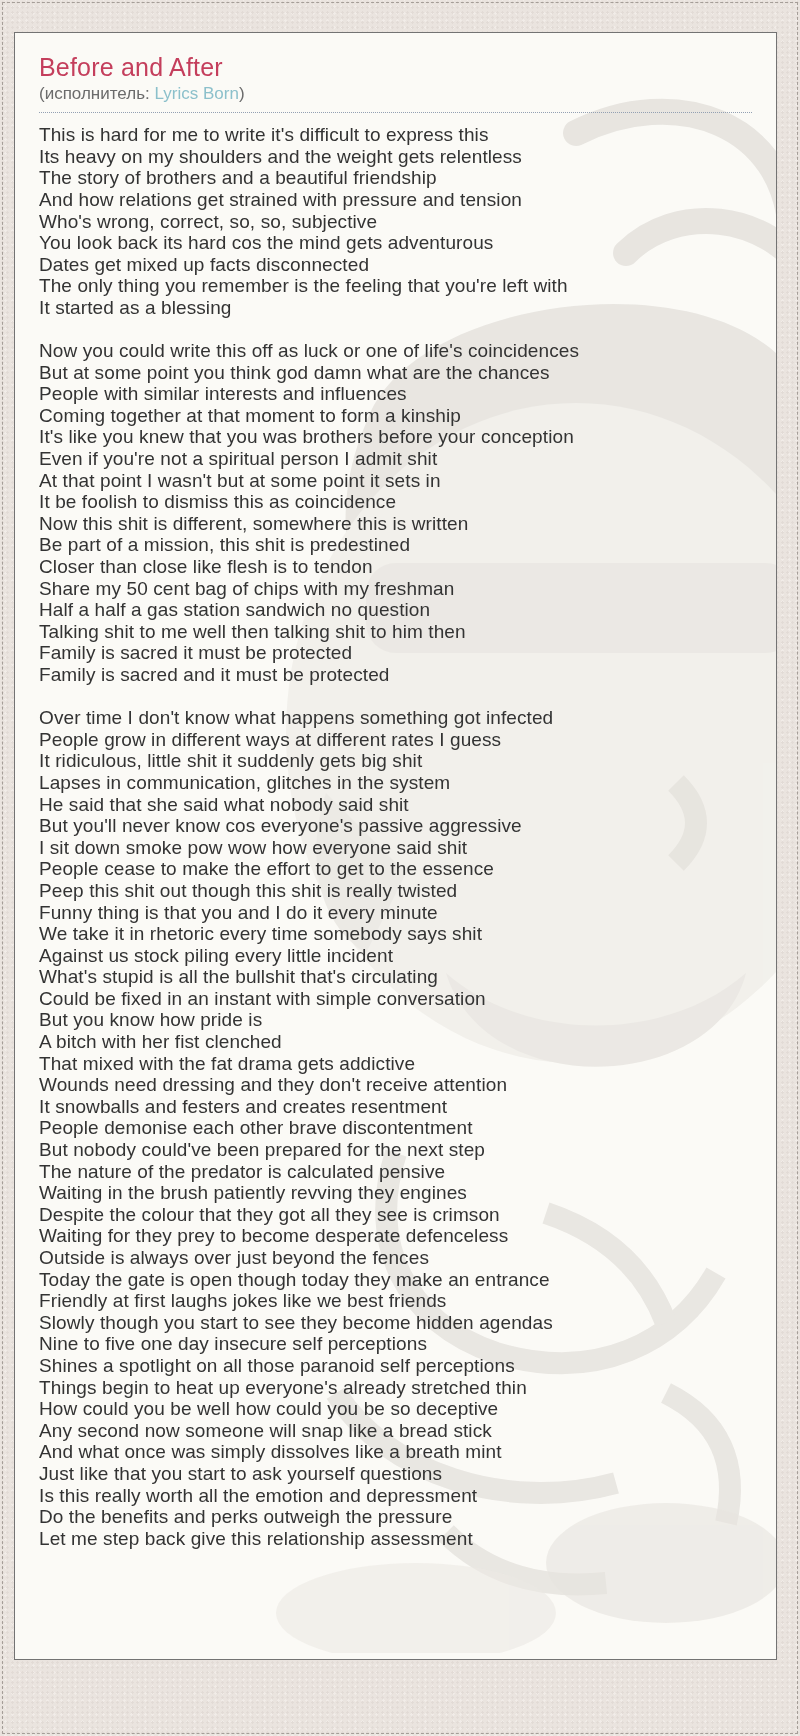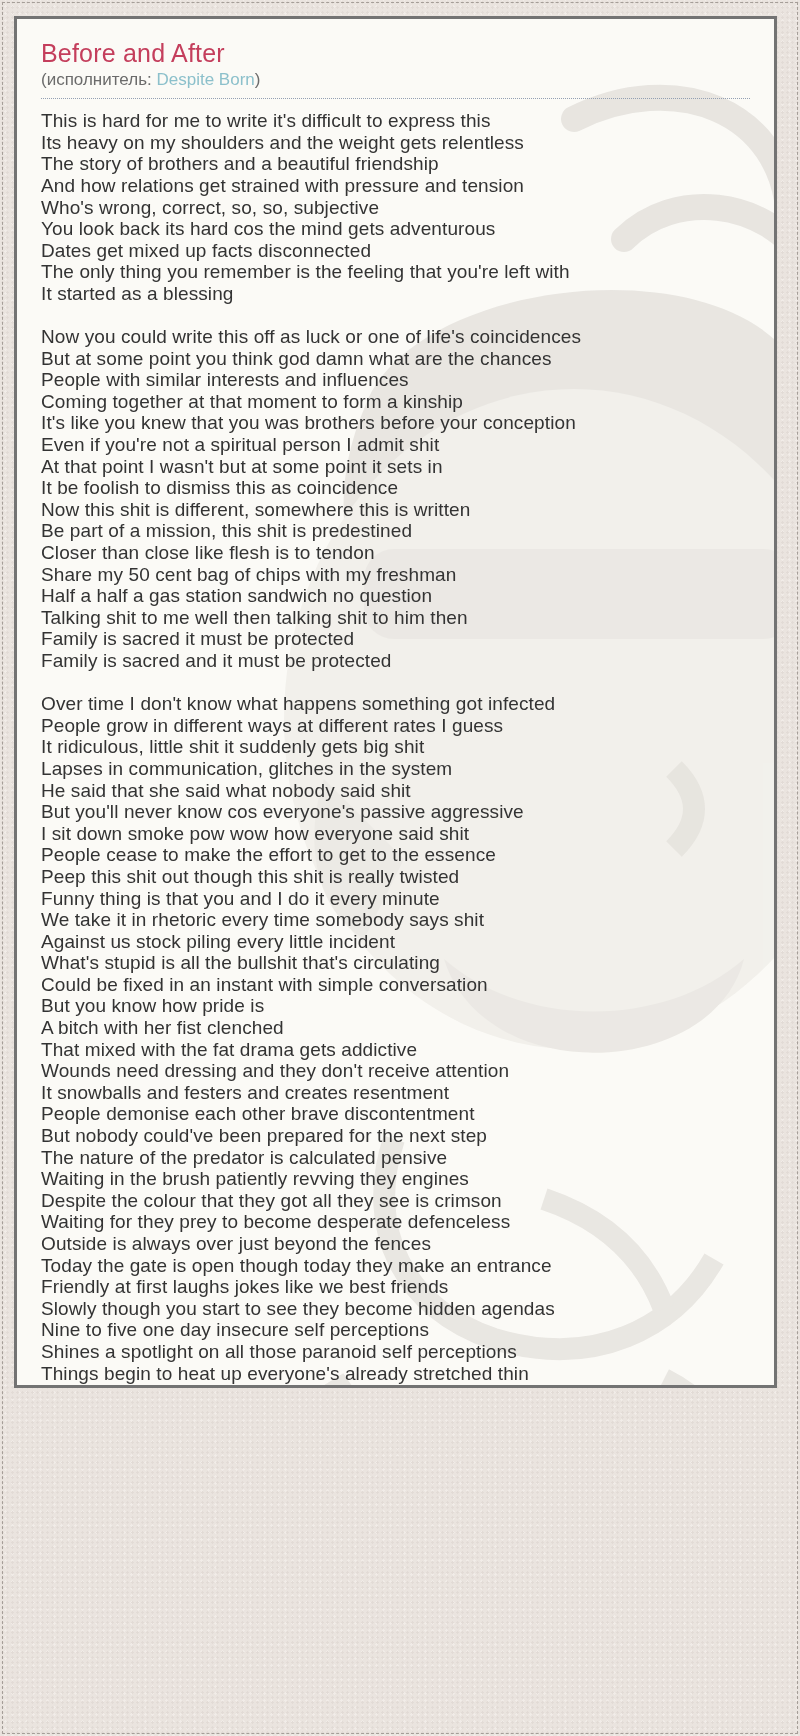--- a/index.html
+++ b/index.html
@@ -22,25 +22,25 @@
   .stitch-border {
     position: absolute;
     inset: 2px;
     border: 1px dashed #a59e98;
     pointer-events: none;
     z-index: 5;
   }
   .lyrics-card {
     position: absolute;
     left: 14px;
-    top: 16px;
+    top: 32px;
     width: 763px;
-    height: 1372px;
+    height: 1628px;
     background: #fbfaf6;
-    border: 3px solid #737373;
+    border: 1px solid #737373;
     box-sizing: border-box;
     overflow: hidden;
     z-index: 1;
   }
   .watermark {
     position: absolute;
     top: 60px;
     right: -30px;
     z-index: 0;
     pointer-events: none;
@@ -115,21 +115,21 @@
     </g>
     <g opacity="0.6">
       <ellipse cx="420" cy="1470" rx="120" ry="60" fill="#e7e4df"></ellipse>
       <ellipse cx="170" cy="1520" rx="140" ry="50" fill="#ece9e4"></ellipse>
     </g>
   </svg>
 
   <div class="card-inner">
     <h1 class="song-title">Before and After</h1>
 
-    <div class="artist-line"><span>(исполнитель: </span><a class="artist-link">Despite Born</a><span>)</span></div>
+    <div class="artist-line"><span>(исполнитель: </span><a class="artist-link">Lyrics Born</a><span>)</span></div>
 
     <div class="dotted-separator"></div>
 
     <pre class="lyrics-text">This is hard for me to write it's difficult to express this
 Its heavy on my shoulders and the weight gets relentless
 The story of brothers and a beautiful friendship
 And how relations get strained with pressure and tension
 Who's wrong, correct, so, so, subjective
 You look back its hard cos the mind gets adventurous
 Dates get mixed up facts disconnected

